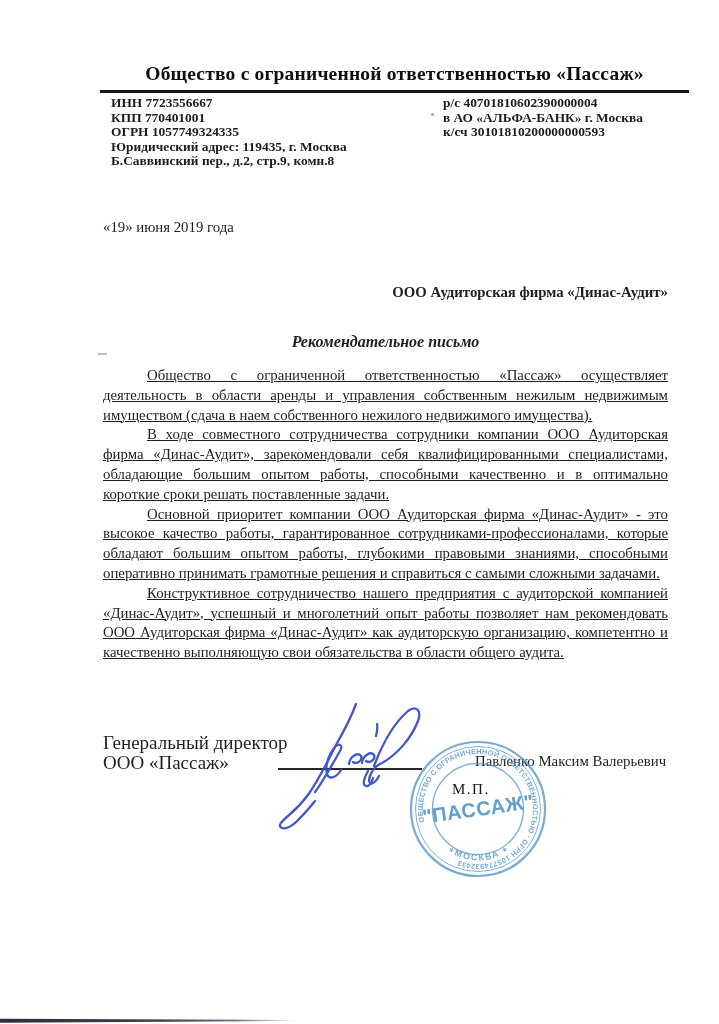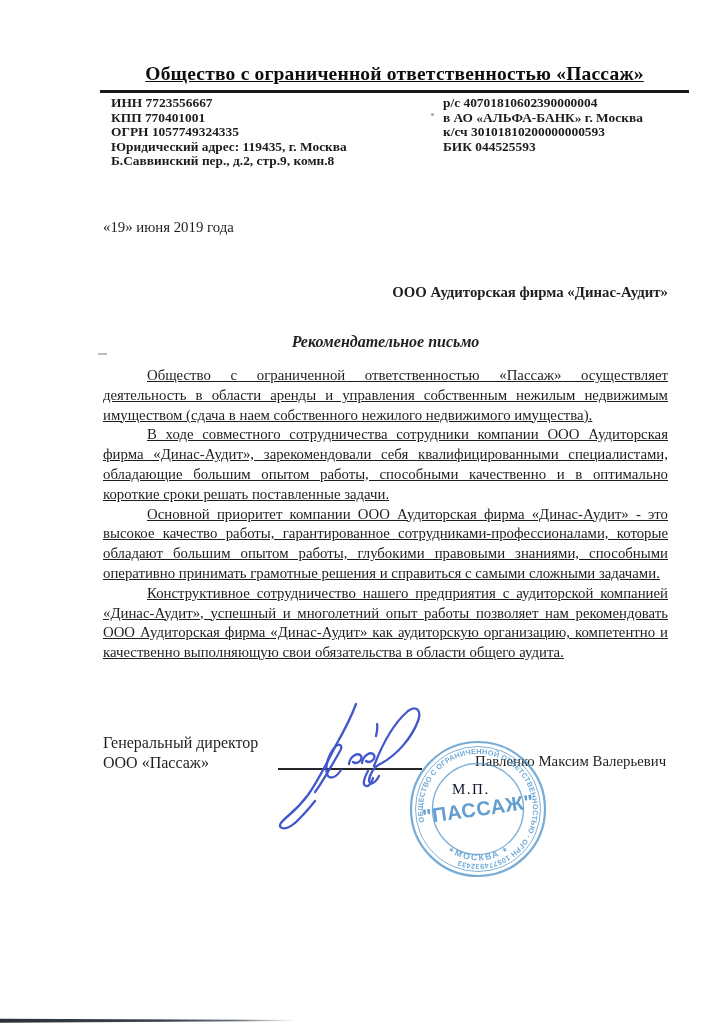--- a/index.html
+++ b/index.html
@@ -6,36 +6,35 @@
   .page{
     position:relative;width:719px;height:1024px;background:#ffffff;
     margin:0 auto;overflow:hidden;
     font-family:"Liberation Serif", serif;color:#1f1f1f;
   }
   .abs{position:absolute;}
   .doc-title{
     left:70px;top:63px;width:649px;text-align:center;
     font-size:19.5px;font-weight:bold;color:#0e0e0e;letter-spacing:.2px;
     filter:blur(.2px);
-    text-decoration:underline;
   }
   .title-rule{left:100px;top:90px;width:589px;height:3px;background:#191919;filter:blur(.3px);}
   .req-col{font-size:13.4px;font-weight:bold;line-height:14.6px;color:#1c1c1c;filter:blur(.25px);}
   .req-left{left:103px;top:96px;width:330px;margin-left:8px;}
   .req-right{left:443px;top:96px;width:260px;}
   .date-line{left:103px;top:219px;font-size:14.8px;}
   .addressee{left:103px;top:284px;width:565px;text-align:right;font-size:14.8px;font-weight:bold;}
   .subject{left:103px;top:333px;width:565px;text-align:center;font-size:16px;font-weight:bold;font-style:italic;}
   .body-text{left:103px;top:366px;width:565px;}
   .body-text p{
     margin:0;font-size:14.8px;line-height:19.8px;text-align:justify;
     text-indent:44px;color:#1e1e1e;text-decoration:underline;
   }
   .body-text p.gap-before{margin-top:11px;}
-  .sig-role{left:103px;top:733px;font-size:16px;line-height:19.6px;}
+  .sig-role{left:103px;top:733px;font-size:19px;line-height:19.6px;}
   .sig-line{left:278px;top:768px;width:144px;height:1.5px;background:#26262a;}
   .sig-name{left:475px;top:753px;font-size:14.8px;}
   .mp-mark{left:452px;top:781px;font-size:15px;letter-spacing:1.5px;color:#0f172a;z-index:4;}
   .sig-svg{left:270px;top:693px;z-index:3;}
   .stamp-svg{left:407px;top:736px;z-index:2;opacity:.88;}
   .stamp-svg text{font-family:"Liberation Sans", sans-serif;}
   .artifact-dot{left:431px;top:113px;width:3px;height:3px;background:#8f8f8f;border-radius:50%;opacity:.8;}
   .artifact-dash{left:98px;top:353px;width:9px;height:2px;background:#9a9a9a;opacity:.65;}
   .artifact-bottom{
     left:0;top:1018px;width:296px;height:5px;
@@ -56,21 +55,20 @@
     <div>КПП 770401001</div>
     <div>ОГРН 1057749324335</div>
     <div>Юридический адрес: 119435, г. Москва</div>
     <div>Б.Саввинский пер., д.2, стр.9, комн.8</div>
   </div>
 
   <div class="abs req-col req-right">
     <div>р/с 40701810602390000004</div>
     <div>в АО «АЛЬФА-БАНК» г. Москва</div>
     <div>к/сч 30101810200000000593</div>
-    <div>БИК 044525593</div>
   </div>
 
   <div class="abs artifact-dot"></div>
 
   <div class="abs date-line">«19» июня 2019 года</div>
 
   <div class="abs addressee">ООО Аудиторская фирма «Динас-Аудит»</div>
 
   <div class="abs subject">Рекомендательное письмо</div>
   <div class="abs artifact-dash"></div>

